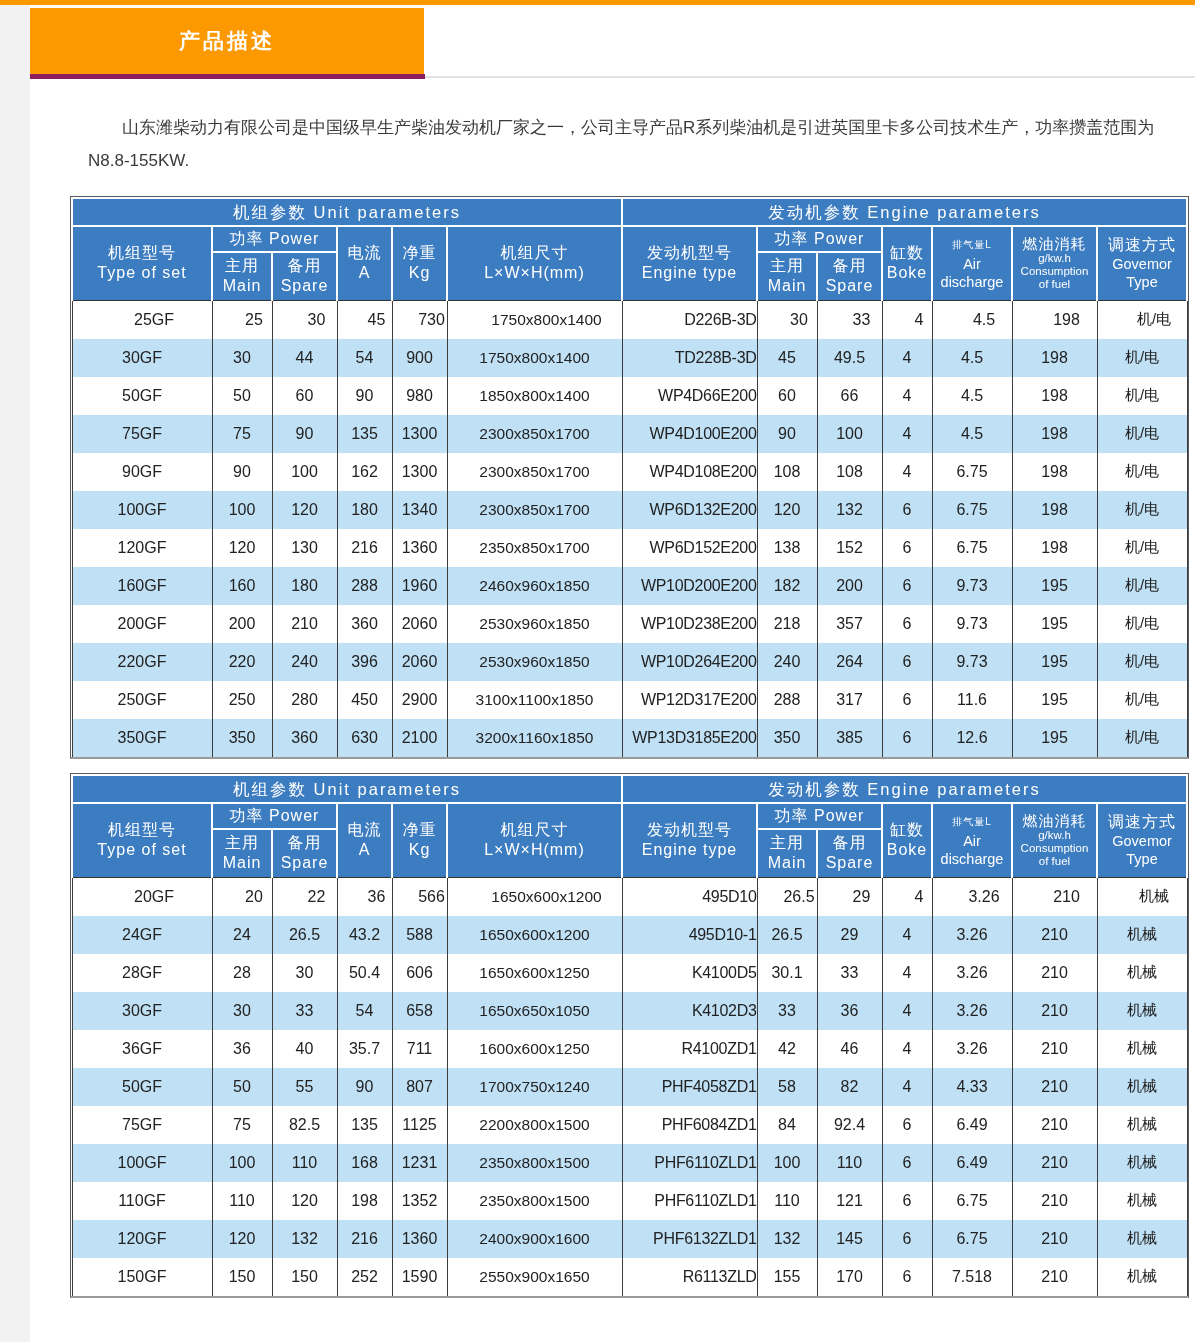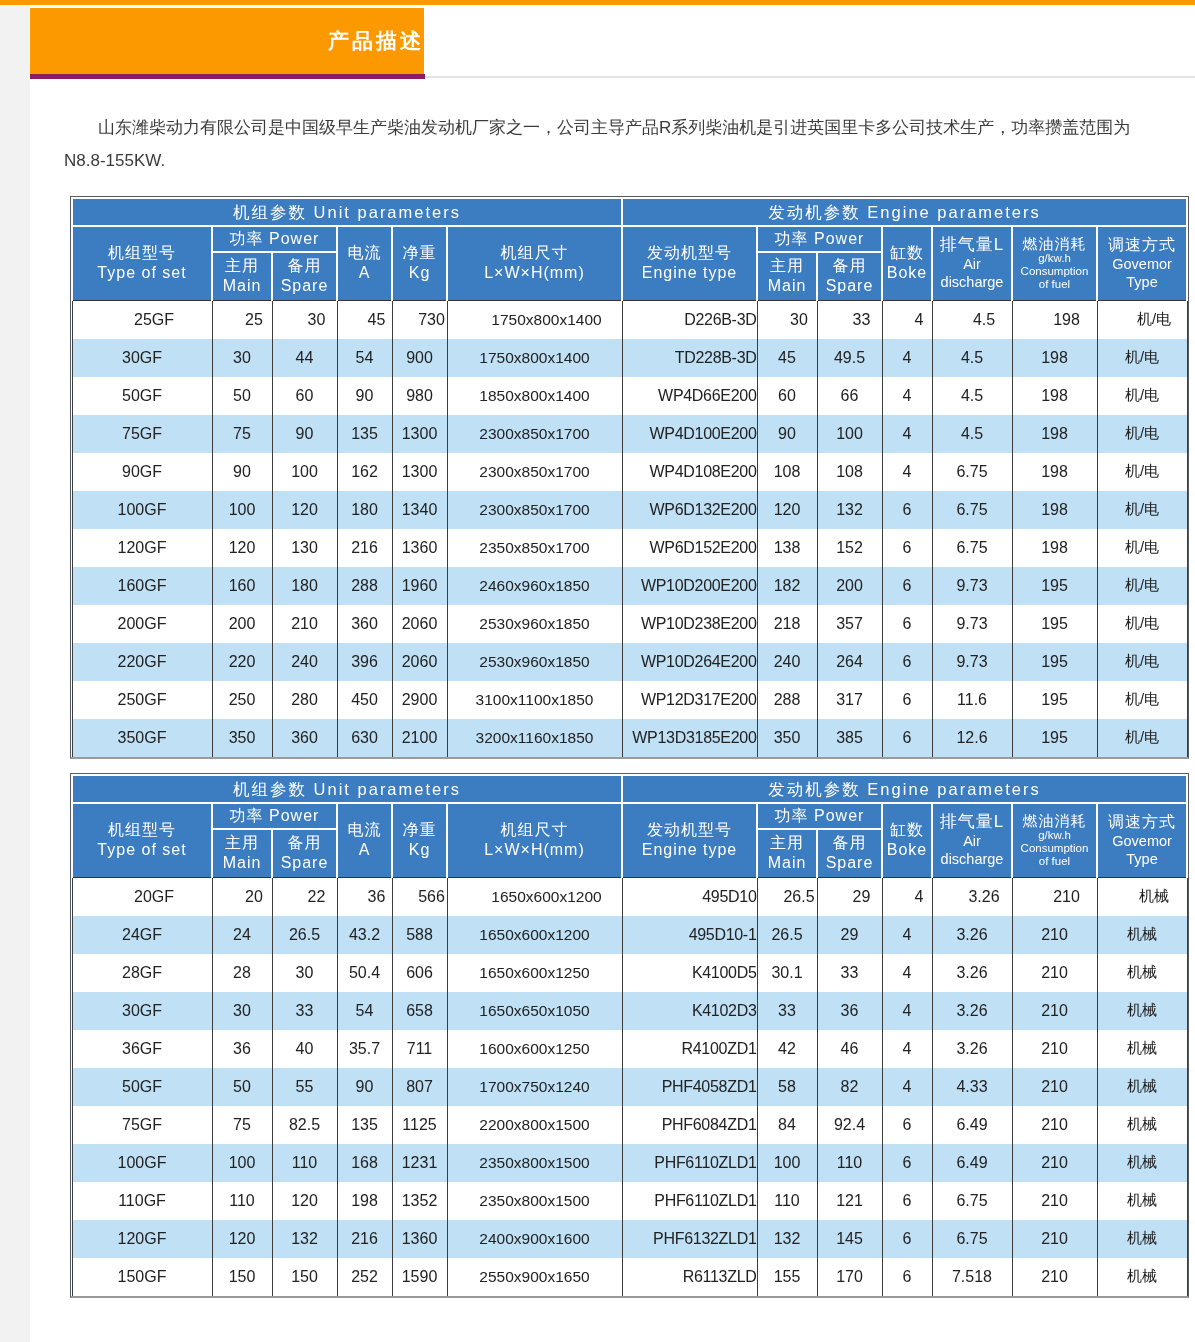--- a/index.html
+++ b/index.html
@@ -2,39 +2,39 @@
 <html><head>
 <meta charset="utf-8">
 <style>
   html,body{margin:0;padding:0;}
   body{font-family:"Liberation Sans","DejaVu Sans",sans-serif;background:#ffffff;}
   .page{position:relative;width:1195px;height:1342px;background:#ffffff;overflow:hidden;}
   .left-strip{position:absolute;left:0;top:0;width:30px;height:100%;background:#f2f2f2;}
   .top-strip{position:absolute;left:0;top:0;width:100%;height:5px;background:#fc9800;}
   .tab-row{position:absolute;left:0;top:0;width:100%;height:84px;}
   .tab{position:absolute;left:30px;top:8px;width:394px;height:66px;background:#fc9800;color:#ffffff;
-       font-size:21px;font-weight:bold;text-align:right;line-height:66px;letter-spacing:3px;cursor:pointer;}
+       font-size:21px;font-weight:bold;text-align:center;line-height:66px;letter-spacing:3px;cursor:pointer;}
   .tab-underline{position:absolute;left:30px;top:74px;width:395px;height:5px;background:#8c1e5f;}
   .header-divider{position:absolute;left:425px;top:76px;right:0;height:2px;background:#e2e2e2;}
   .intro{position:absolute;left:64px;top:111px;width:1105px;color:#3a3a3a;font-size:17px;line-height:33px;}
-  .intro-line.indent{text-indent:2em;}
+  .intro-line.indent{text-indent:2em;margin-left:24px;}
   .twrap{position:absolute;left:70px;border:1px solid #565b61;border-bottom:2px solid #9a9a9a;background:#fff;}
   #w1{top:196px;}
   #w2{top:773px;}
   table.spec{border-collapse:collapse;table-layout:fixed;width:1115px;}
   .spec th{background:#3c7cc0;color:#ffffff;font-weight:normal;border:2px solid #ffffff;
            font-size:16px;line-height:20px;padding:1px 0;text-align:center;letter-spacing:1px;vertical-align:middle;}
   .spec tr.grp th{height:24px;font-size:16.5px;letter-spacing:2px;}
   .spec tr.sub1{height:26px;}
   .spec tr.sub2{height:48px;}
   .spec th.bd{border-bottom:1px solid #333333;}
   .spec th .ln{display:block;}
   .spec th.h-fuel .ln:first-child{font-size:15px;line-height:17px;}
   .spec th.h-fuel .ln:nth-child(n+2){font-size:11.5px;line-height:13px;letter-spacing:0;}
-  .spec th.h-displacement .ln:first-child{font-size:17px;}
+  .spec th.h-displacement .ln:first-child{font-size:10px;}
   .spec th.h-displacement .ln:nth-child(n+2){font-size:14.5px;line-height:18px;letter-spacing:0;}
   .spec th.h-governor .ln:nth-child(n+2){font-size:14.5px;line-height:18px;letter-spacing:0;}
   .spec td{border-left:1px solid #3c3c3c;border-right:1px solid #3c3c3c;border-top:none;border-bottom:none;
            text-align:center;font-size:16px;color:#222222;height:38px;padding:0;background:#ffffff;overflow:hidden;}
   .spec td.c-engine{font-size:16px;letter-spacing:-0.3px;text-align:right;}
   .spec td.c-size{font-size:15.5px;}
   .spec td.c-governor{font-size:15px;}
   .spec tbody tr.alt td{background:#bfe0f5;}
   .spec tbody tr:first-child td{border-top:1px solid #333333;padding-left:24px;}
 </style>

